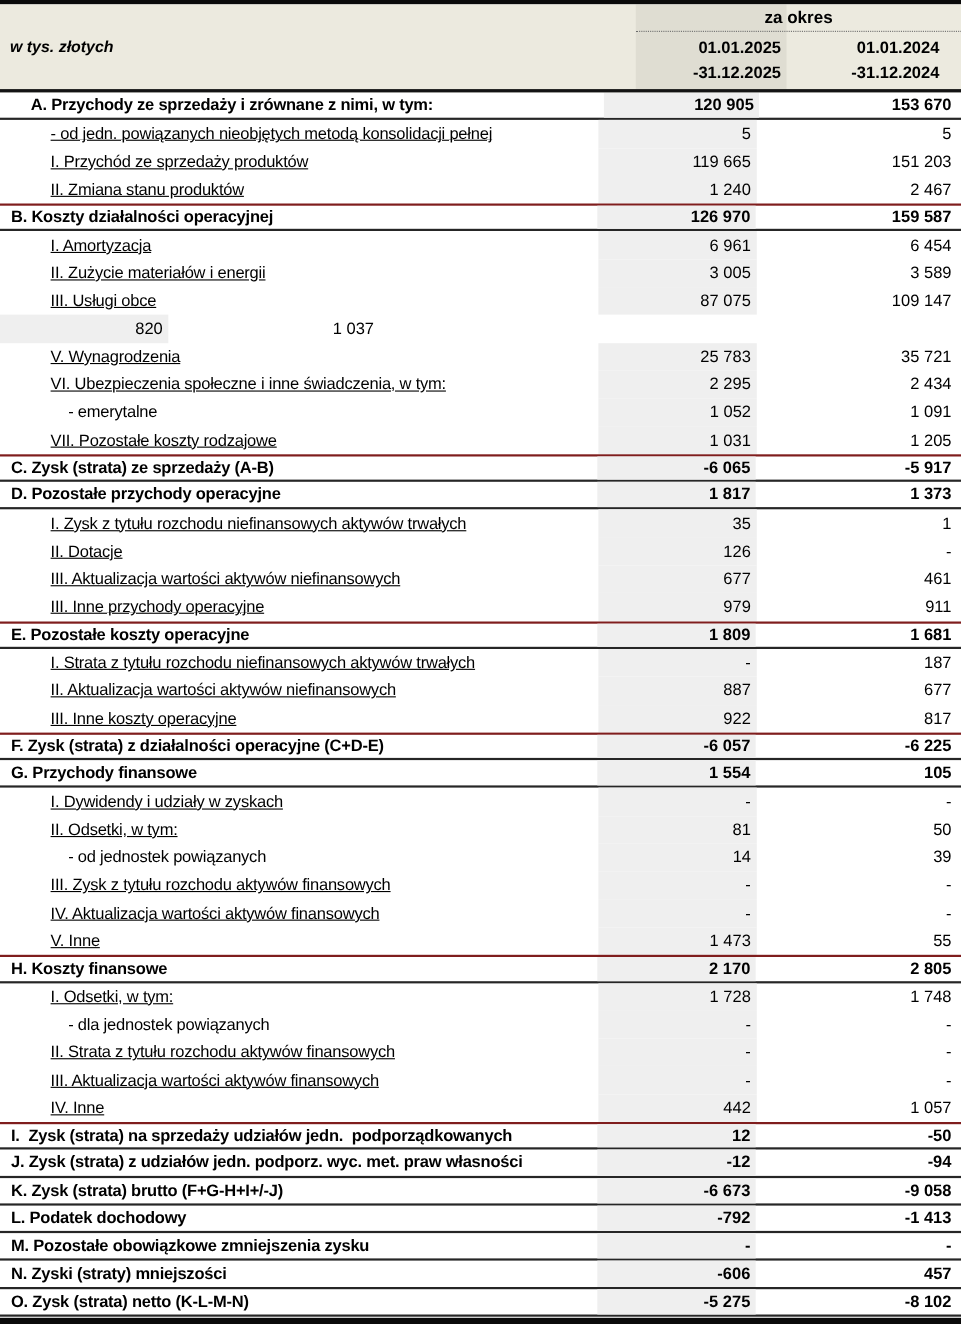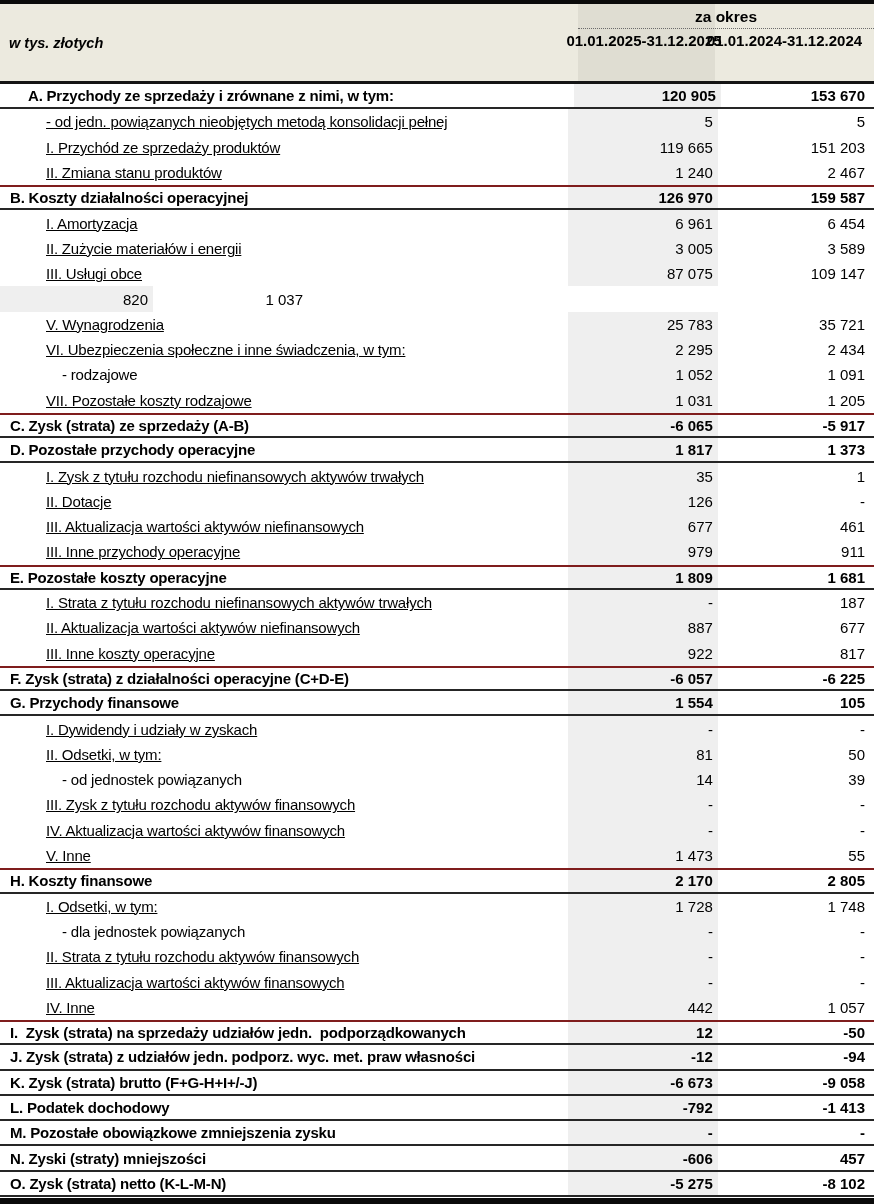--- a/index.html
+++ b/index.html
@@ -39,21 +39,21 @@
   }
   .period-area { width: 296px; display: flex; flex-direction: column; position: relative; }
   .period-label {
     height: 25px; line-height: 26px;
     text-align: center; font-weight: bold; font-size: 15.5px;
     border-bottom: 1px dotted #6b6b6b;
     box-sizing: border-box;
   }
   .dates { flex: 1; display: flex; }
   .date-col {
-    display: flex; flex-direction: row; justify-content: center;
+    display: flex; flex-direction: column; justify-content: center;
     text-align: right; font-weight: bold; font-size: 15px; line-height: 23px;
     box-sizing: border-box;
   }
   .date-col.c1 { width: 137px; padding-right: 5px; }
   .date-col.c2 { width: 159px; padding-right: 20px; }
   
   .tbody { flex: 1; display: flex; flex-direction: column; }
   .row {
     display: flex; align-items: center;
     height: 25.3px; flex: none;
@@ -71,21 +71,21 @@
   }
   .row.lvl1 .cell.label { padding-left: 46px; text-decoration: underline; }
   .row.lvl2 .cell.label { padding-left: 62px; }
   .cell.v1 {
     width: 153px; text-align: right; padding-right: 5px;
     background: #EFEFEF;
     height: 100%; display: flex; align-items: center; justify-content: flex-end;
   }
   .cell.v2 {
     width: 159px; text-align: right; padding-right: 9px;
-    height: 100%; display: flex; align-items: center; justify-content: flex-end;
+    height: 100%; display: flex; align-items: center; justify-content: flex-end; margin-left: 37px;
   }
 </style>
 </head>
 <body>
 
 <div class="table">
   <div class="thead">
     <div class="unit-cell">w tys. złotych</div>
     <div class="period-area">
       <div class="period-label">za okres</div>
@@ -150,21 +150,21 @@
         <div class="cell label">V. Wynagrodzenia</div>
         <div class="cell v1">25 783</div>
         <div class="cell v2">35 721</div>
       </div>
       <div class="row lvl1">
         <div class="cell label">VI. Ubezpieczenia społeczne i inne świadczenia, w tym:</div>
         <div class="cell v1">2 295</div>
         <div class="cell v2">2 434</div>
       </div>
       <div class="row lvl2">
-        <div class="cell label">- rodzajowe</div>
+        <div class="cell label">- emerytalne</div>
         <div class="cell v1">1 052</div>
         <div class="cell v2">1 091</div>
       </div>
       <div class="row lvl1">
         <div class="cell label">VII. Pozostałe koszty rodzajowe</div>
         <div class="cell v1">1 031</div>
         <div class="cell v2">1 205</div>
       </div>
       <div class="row lvl0 section">
         <div class="cell label">C. Zysk (strata) ze sprzedaży (A-B)</div>

